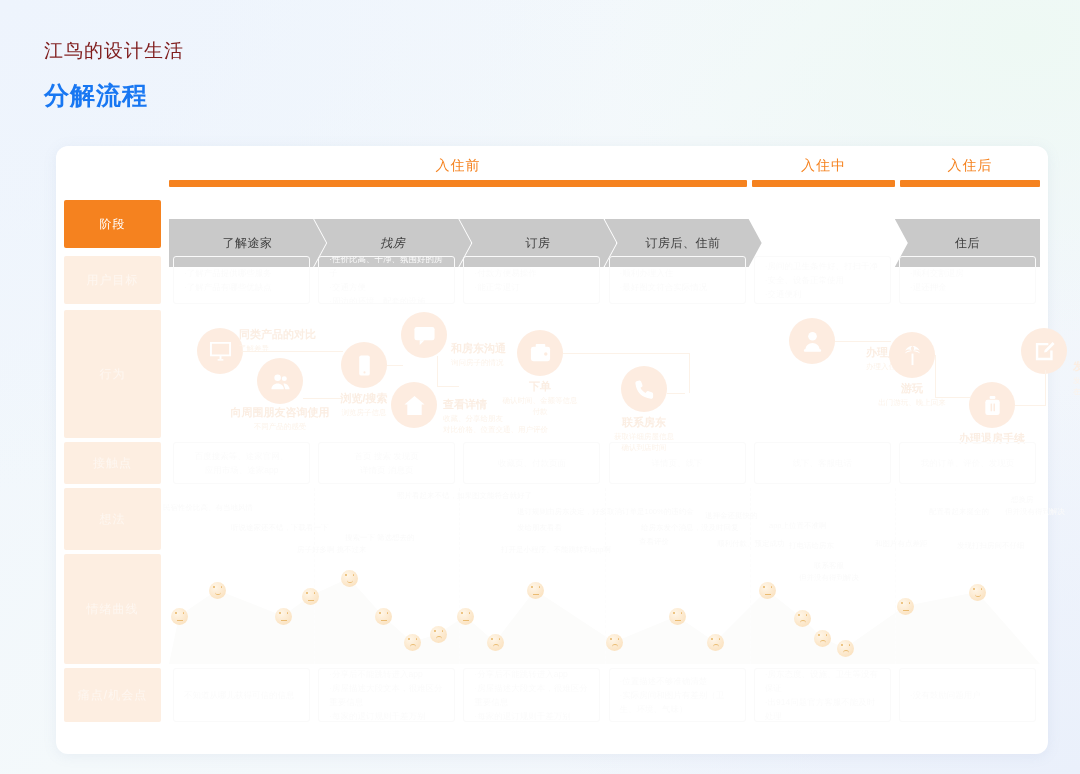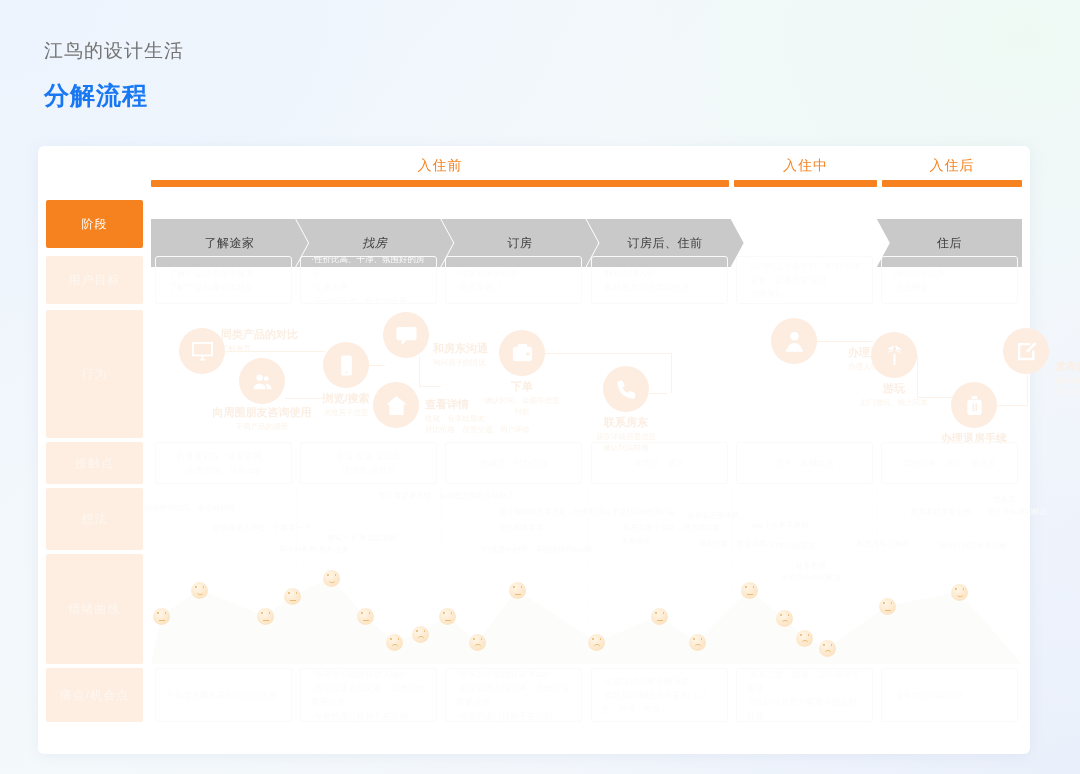--- a/index.html
+++ b/index.html
@@ -11,33 +11,33 @@
       radial-gradient(ellipse 800px 600px at 100% 100%, #eaf0fb 0%, rgba(234,240,251,0) 65%),
       radial-gradient(ellipse 900px 700px at 0% 0%, #eef4fd 0%, rgba(238,244,253,0) 70%),
       linear-gradient(135deg, #eff5fd 0%, #f4f9fb 45%, #f0f4fc 100%);
     overflow: hidden;
   }
   .page { position: relative; width: 1080px; height: 774px; }
 
   
   .hdr { position: absolute; left: 44px; top: 40px; }
   .hdr-sub {
-    font-size: 19px; color: #737373; letter-spacing: 1px; line-height: 1.2;
+    font-size: 19px; color: #7f1d1d; letter-spacing: 1px; line-height: 1.2;
   }
   .hdr-title {
     font-size: 25px; font-weight: bold; color: #1877f2; letter-spacing: 1px;
     margin-top: 16px;
   }
 
   
   .board {
-    position: absolute; left: 38px; top: 146px;
+    position: absolute; left: 56px; top: 146px;
     width: 992px; height: 608px;
     background: #ffffff;
-    border-radius: 6px;
+    border-radius: 12px;
     box-shadow: 0 2px 14px rgba(120,140,180,.10);
   }
 
   
   .phases { position: absolute; left: 113px; top: 8px; right: 8px; height: 40px; }
   .phase { position: absolute; top: 0; height: 40px; }
   .phase-label {
     text-align: center; font-size: 14px; color: #f5821f; letter-spacing: 1px;
     line-height: 22px;
   }

